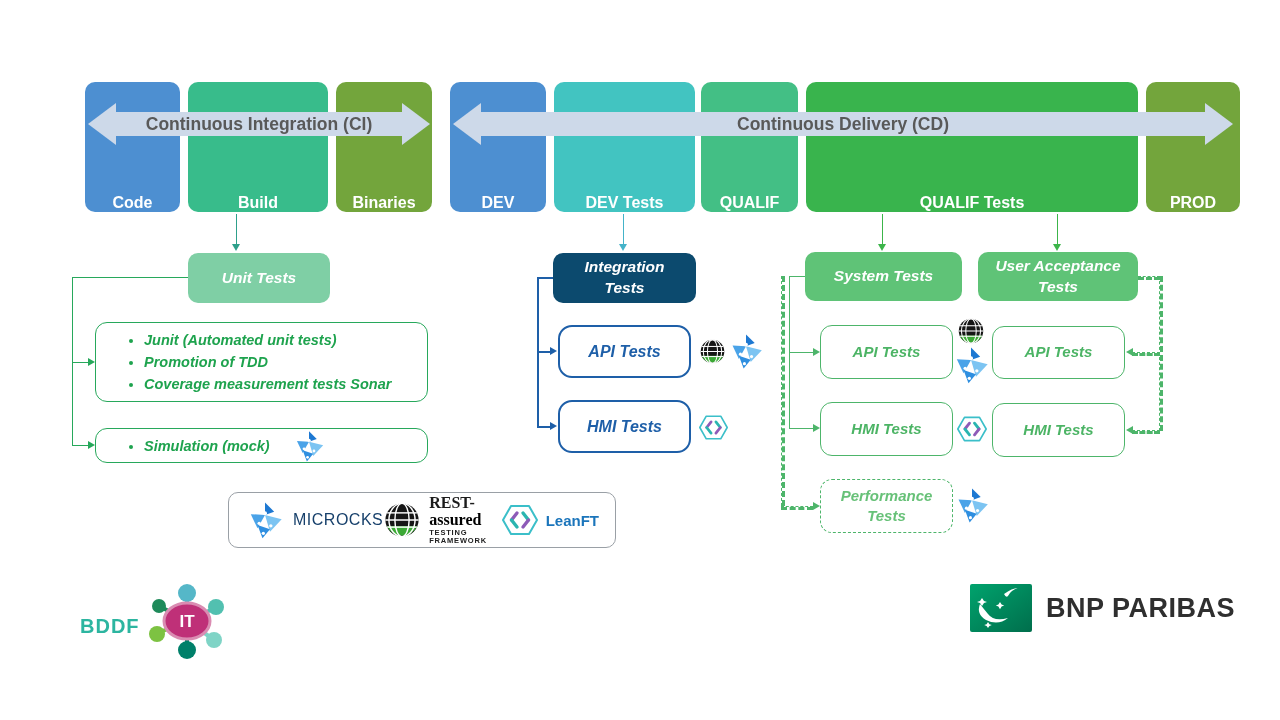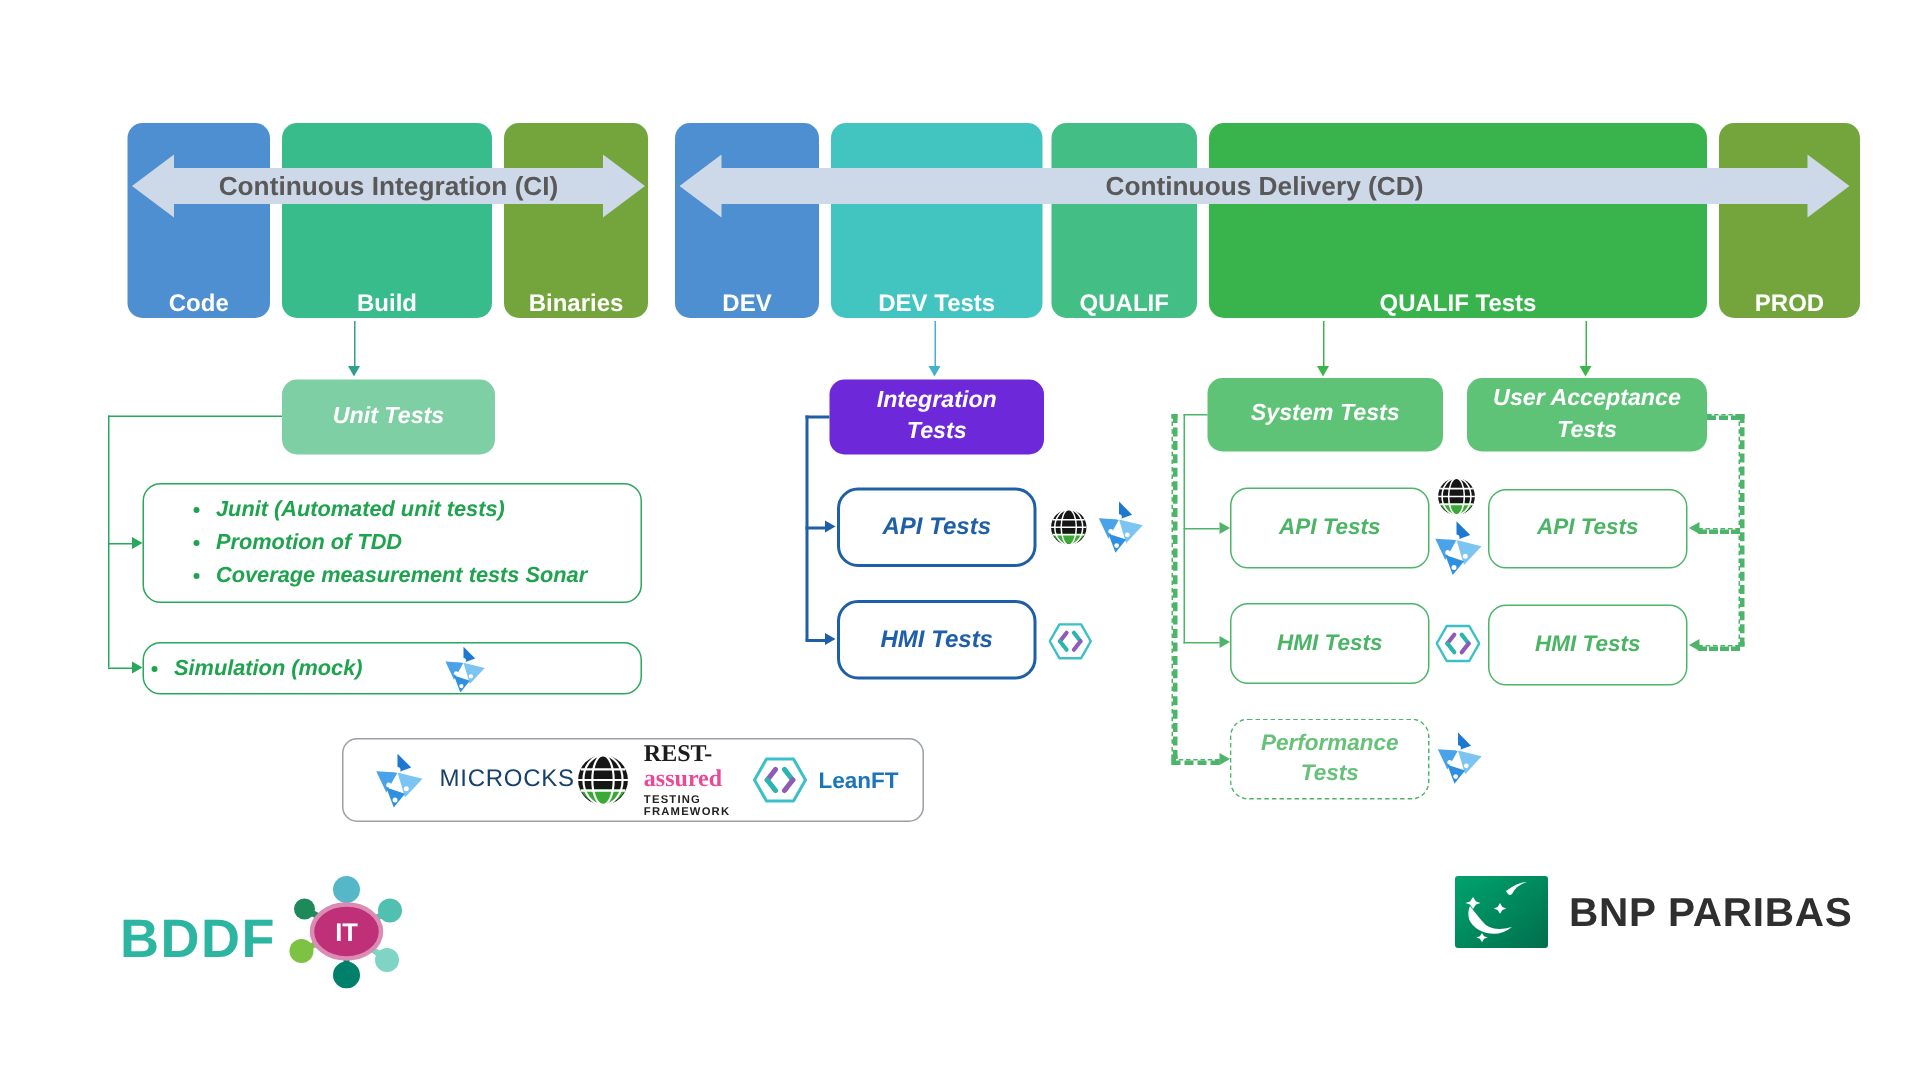--- a/index.html
+++ b/index.html
@@ -37,35 +37,35 @@
   .dc { position:absolute; top:214px; height:30px; width:0; border-left:1.6px solid; }
   .dc-head { position:absolute; top:244px; width:0; height:0;
              border-left:4.5px solid transparent; border-right:4.5px solid transparent;
              border-top:7px solid; }
 
   
   .box-filled { position:absolute; border-radius:10px; color:#fff; font-weight:bold; font-style:italic;
                 display:flex; align-items:center; justify-content:center; text-align:center;
                 font-size:15.5px; line-height:1.35; }
   .bf-unit   { left:188px; top:253px; width:142px; height:50px; background:#7fcfa5; }
-  .bf-integ  { left:553px; top:253px; width:143px; height:50px; background:#6d28d9; }
+  .bf-integ  { left:553px; top:253px; width:143px; height:50px; background:#0c4a6e; }
   .bf-integ span { display:block; width:100px; }
   .bf-system { left:805px; top:252px; width:157px; height:49px; background:#5fc377;justify-content:center; }
   .bf-uat    { left:978px; top:252px; width:160px; height:49px; background:#5fc377; }
   .bf-uat span { display:block; width:130px; }
 
   
   .box-outline { position:absolute; background:#fff; border-radius:12px; }
   .bo-bullets { left:95px; top:322px; width:333px; height:80px; border:1.6px solid #27a85b;
                 display:flex; align-items:center; }
   .bo-bullets ul { list-style:disc; margin-left:48px; color:#1ea34e; font-weight:bold; font-style:italic;
                    font-size:14.5px; line-height:1.52; }
   .bo-sim { left:95px; top:428px; width:333px; height:35px; border:1.6px solid #27a85b;
             display:flex; align-items:center; }
-  .bo-sim ul { list-style:disc; margin-left:20px; color:#1ea34e; font-weight:bold; font-style:italic;
+  .bo-sim ul { list-style:disc; margin-left:48px; color:#1ea34e; font-weight:bold; font-style:italic;
                font-size:14.5px; }
   .bo-sim li { display:list-item; }
   .bo-sim .sim-line { display:flex; align-items:center; gap:8px; }
 
   .box-blue { position:absolute; border:2px solid #1e5fa8; border-radius:14px; background:#fff;
               color:#1e5fa8; font-weight:bold; font-style:italic; font-size:16px;
               display:flex; align-items:center; justify-content:center; }
   .bb-api { left:558px; top:325px; width:133px; height:53px; }
   .bb-hmi { left:558px; top:400px; width:133px; height:53px; }
 
@@ -104,27 +104,27 @@
 
   
   .legend { position:absolute; left:228px; top:492px; width:388px; height:56px;
             border:1.6px solid #9aa0a6; border-radius:10px; background:#fff;
             display:flex; align-items:center; justify-content:space-between; padding:0 16px; }
   .lg-item { display:flex; align-items:center; gap:8px; }
   .lg-microcks-label { color:#17406b; font-weight:400; font-size:16px; letter-spacing:0.5px; }
   .lg-rest-text { display:flex; flex-direction:column; line-height:1.05; }
   .lg-rest-line1 { font-family:"Liberation Serif", serif; font-weight:bold; font-size:16px; }
   .lg-rest-part1 { color:#1c1c1c; }
-  .lg-rest-part2 { color:#ec4899; }
+  .lg-rest-part2 { color:#000000; }
   .lg-rest-sub { font-size:7.5px; font-weight:bold; color:#222; letter-spacing:0.8px; }
   .lg-leanft-label { color:#1b75bb; font-weight:bold; font-size:15px; }
 
   
   .bddf { position:absolute; left:80px; top:583px; display:flex; align-items:center; }
-  .bddf-text { color:#2cb5a0; font-weight:800; font-size:36px; letter-spacing:1px; margin-top:10px; }
+  .bddf-text { color:#2cb5a0; font-weight:800; font-size:20px; letter-spacing:1px; margin-top:10px; }
   .bnp { position:absolute; left:970px; top:584px; display:flex; align-items:center; gap:14px; }
   .bnp-text { color:#2f2f2f; font-weight:800; font-size:27px; letter-spacing:0.5px; }
 </style>
 </head>
 <body>
 
 <div class="canvas">
 
   <div class="stage st-code">
       <span>Code</span>

